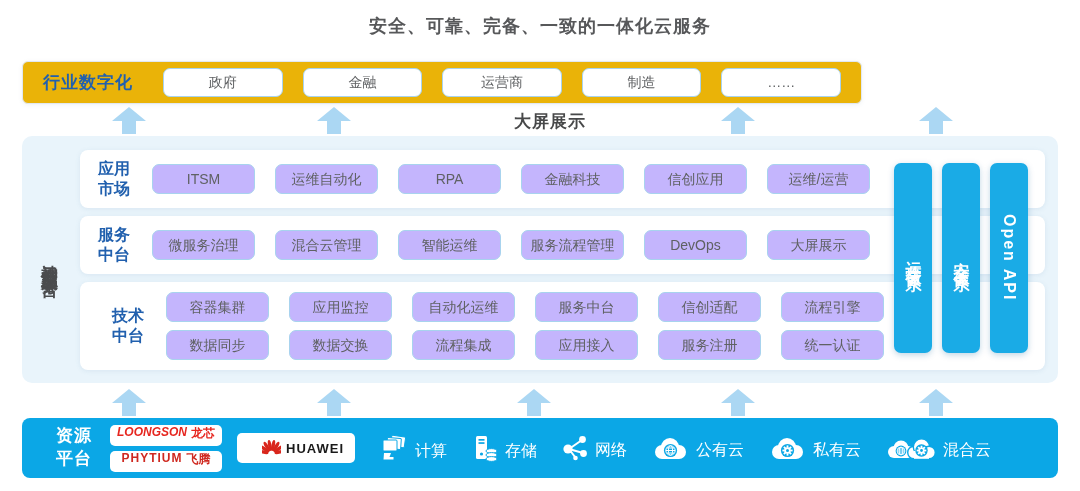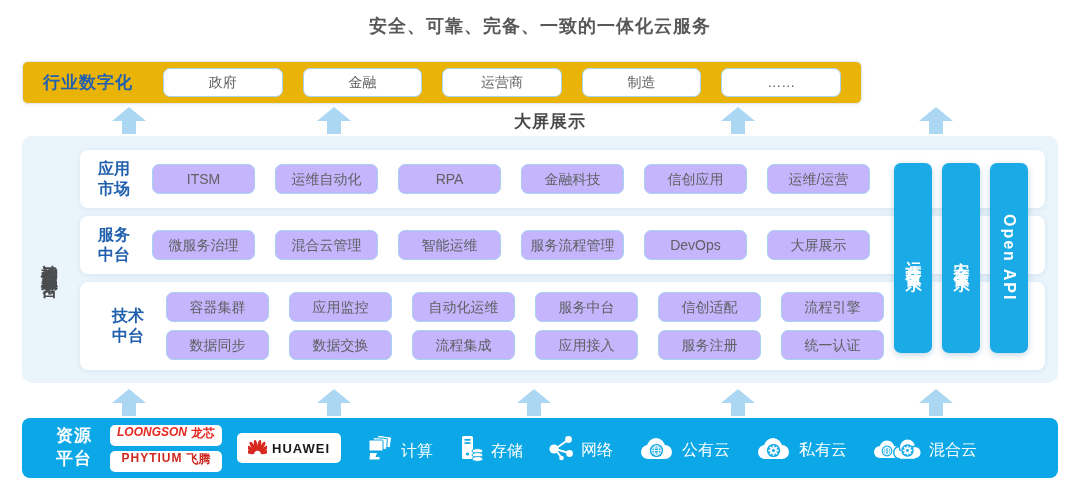--- a/index.html
+++ b/index.html
@@ -69,21 +69,21 @@
     position:absolute;left:22px;top:418px;width:1036px;height:60px;box-sizing:border-box;
     background:#0ba7e6;border-radius:8px;display:flex;align-items:center;padding:0 14px 0 22px;
   }
   .resource-label{width:40px;font-size:17px;font-weight:bold;color:#fff;line-height:1.35;flex:0 0 auto;letter-spacing:1px;margin-left:12px;}
   .vendor-col{display:flex;flex-direction:column;gap:5px;margin-left:14px;flex:0 0 auto;}
   .vendor-box{width:112px;height:21px;background:#fff;border-radius:5px;display:flex;justify-content:center;gap:4px;}
   .loongson-brand{font-size:12px;font-weight:bold;font-style:italic;color:#e6261f;}
   .loongson-cn{font-size:12px;font-weight:bold;color:#e6261f;}
   .phytium-brand{font-size:12px;font-weight:bold;color:#cf2920;letter-spacing:1px;}
   .phytium-cn{font-size:12px;font-weight:bold;color:#cf2920;}
-  .huawei-box{width:104px;height:30px;background:#fff;border-radius:5px;display:flex;align-items:center;justify-content:center;gap:5px;margin-left:15px;flex:0 0 auto;}
+  .huawei-box{width:104px;height:30px;background:#fff;border-radius:5px;display:flex;align-items:center;justify-content:center;gap:5px;margin-left:15px;flex:0 0 auto;padding-left:14px;}
   .huawei-brand{font-size:13px;font-weight:bold;color:#1a1a1a;letter-spacing:1px;}
   .res-items{display:flex;align-items:center;margin-left:25px;gap:25px;}
   .res-item{display:flex;align-items:flex-end;gap:7px;color:#fff;font-size:16px;white-space:nowrap;}
 </style>
 </head>
 <body>
 
 <div class="title">安全、可靠、完备、一致的一体化云服务</div>
 
 <div class="industry-bar">

